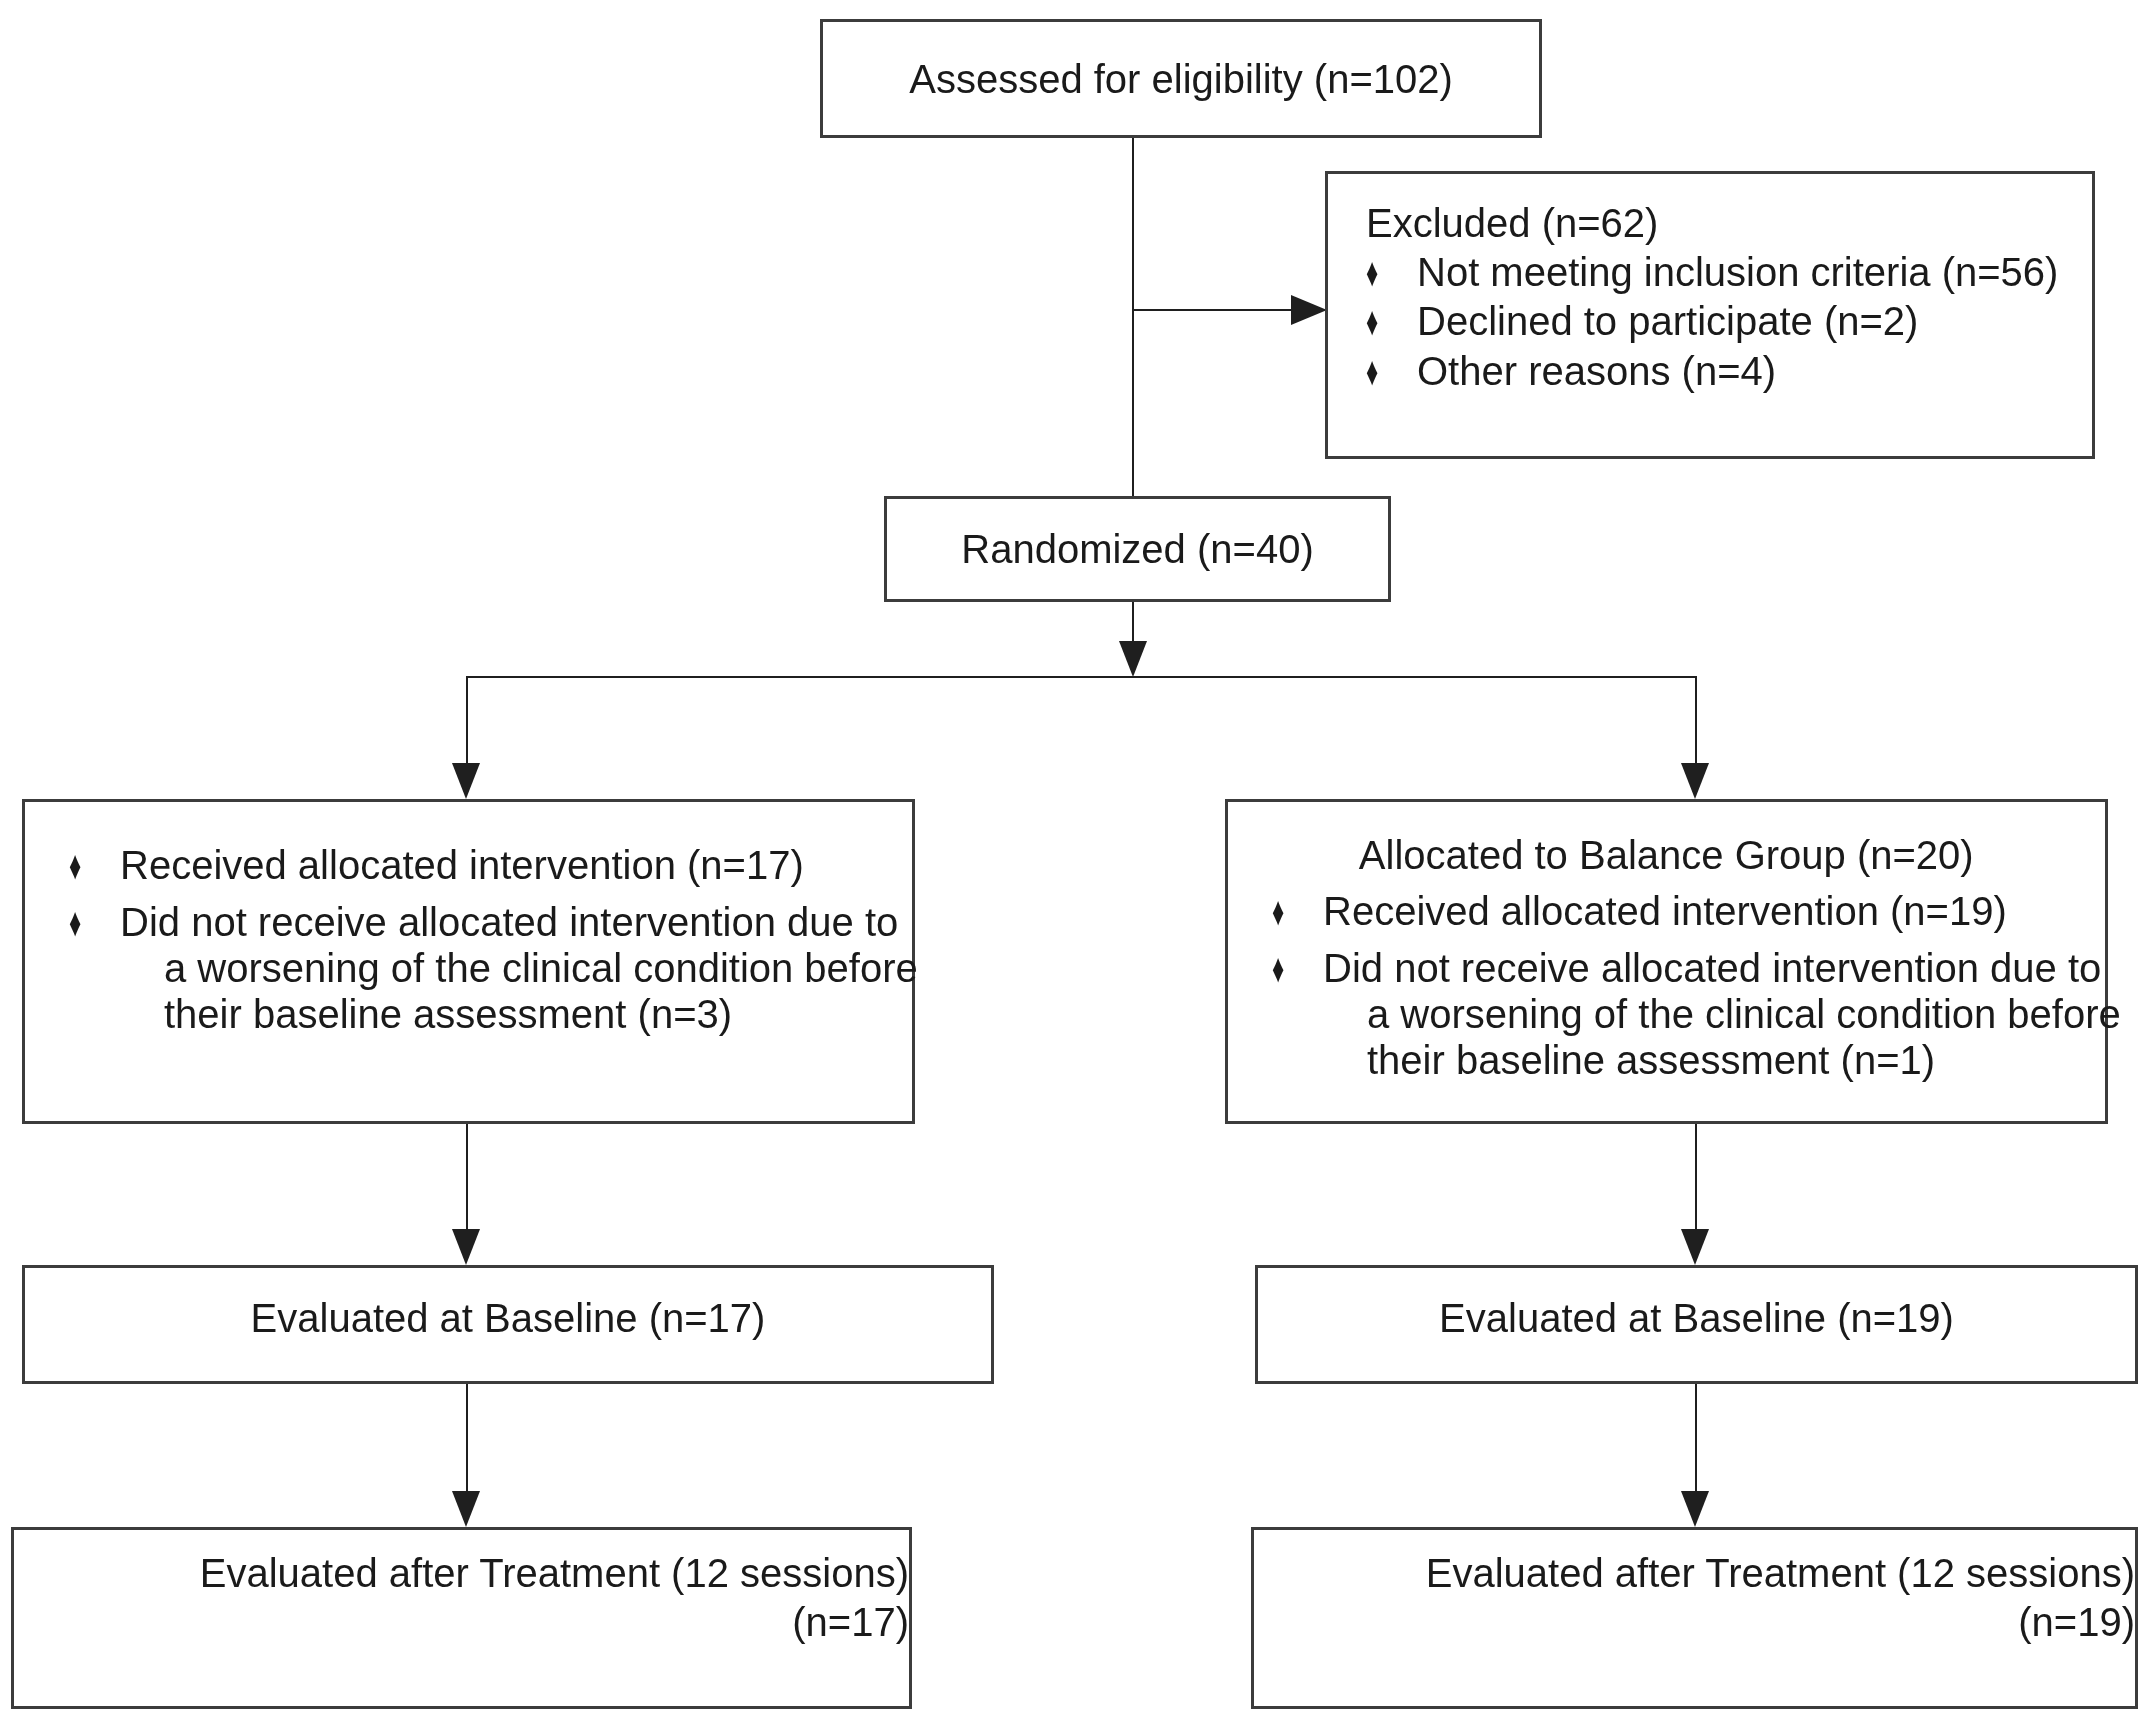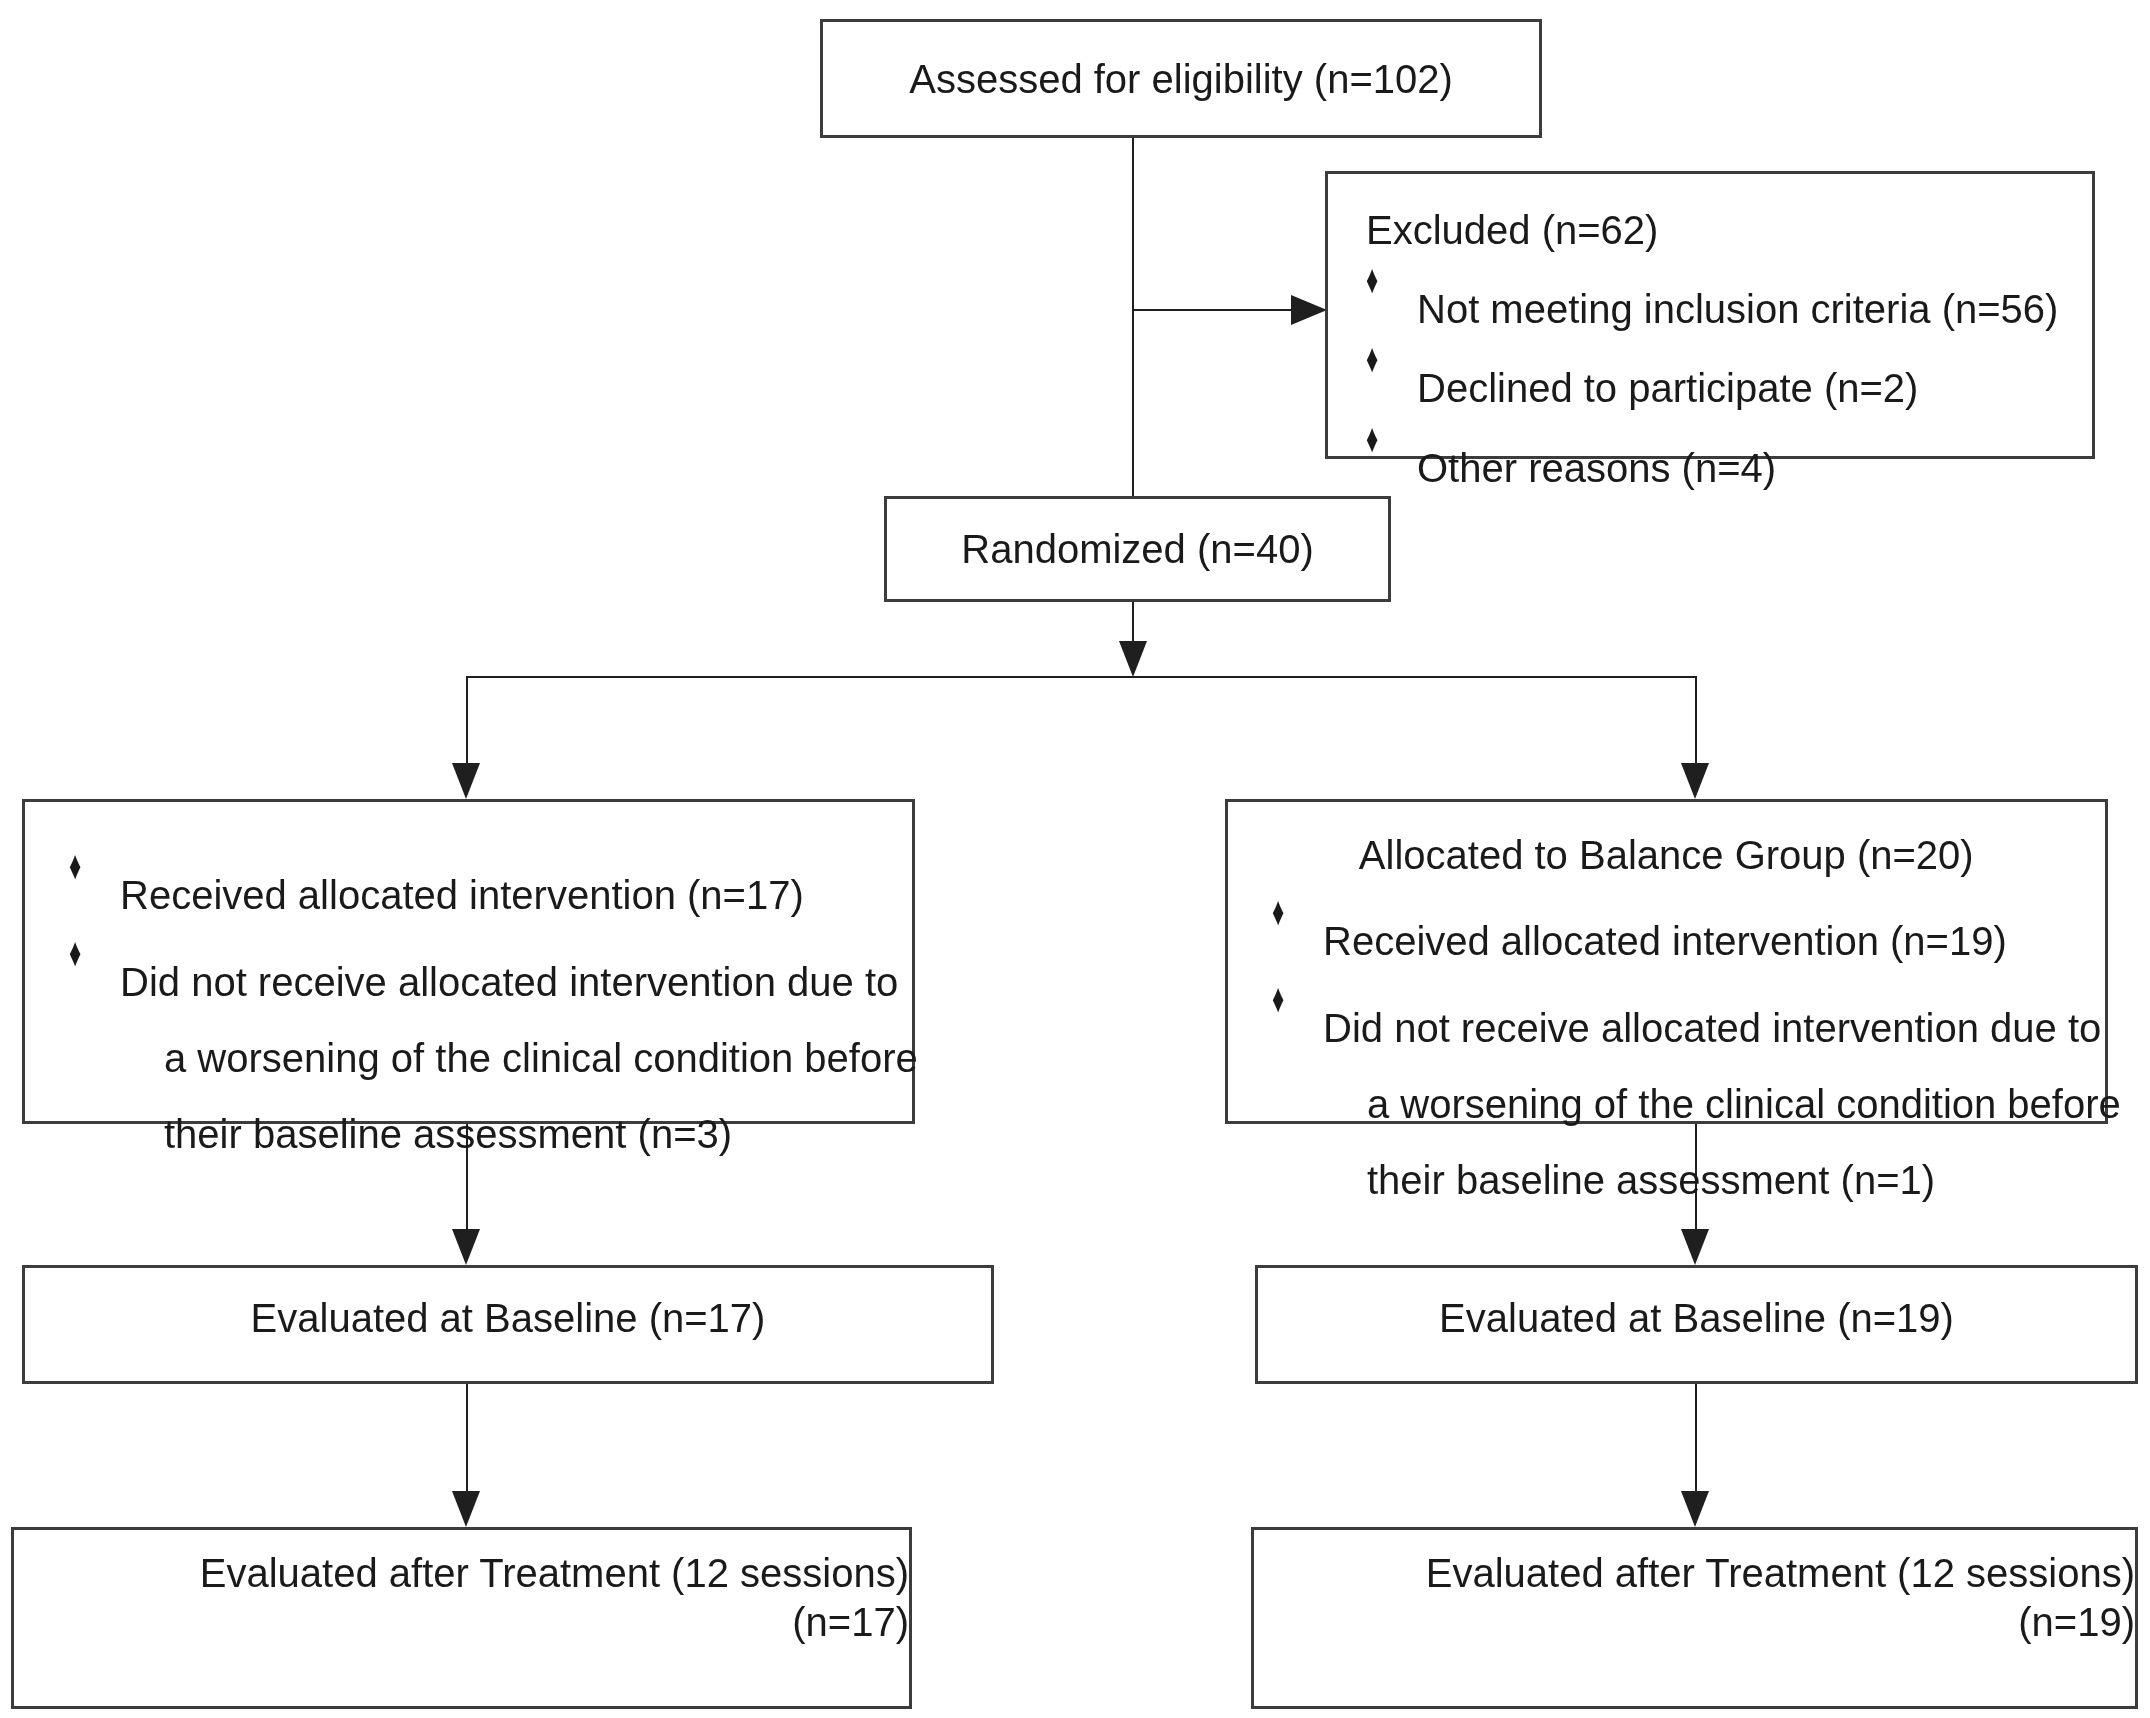--- a/index.html
+++ b/index.html
@@ -32,36 +32,36 @@
   }
   .baseline-box { text-align: center; padding-top: 27px; }
   .after-box {
     text-align: right;
     padding-top: 19px;
     line-height: 49px;
   }
 
   .alloc-box { padding: 30px 16px 0 44px; }
   .alloc-title { text-align: center; margin-bottom: 8px; margin-left: -28.5px; }
-  .ex-box { padding: 33px 16px 0 38px; }
+  .ex-box { padding: 26px 16px 0 38px; }
 
   
   .bullet { display: flex; align-items: flex-start; }
   .alloc-box .bullet { margin-top: 10.3px; }
   .ex-box .bullet { margin-top: 3.2px; }
   .diamond {
     flex: 0 0 27px;
     width: 27px;
     margin-right: 24px;
     display: inline-block;
     transform: scaleX(0.60);
     transform-origin: left center;
   }
   .bullet-text { flex: 1 1 auto; }
-  .bline { white-space: nowrap; margin-top: 30px; }
+  .bline { white-space: nowrap; }
   .bline.cont { padding-left: 44px; }
 
   
   .line { position: absolute; background: #1f1f1f; }
   .line.v { width: 2.4px; }
   .line.h { height: 2.4px; }
   .arrow-down {
     position: absolute;
     width: 0; height: 0;
     border-left: 14.3px solid transparent;

